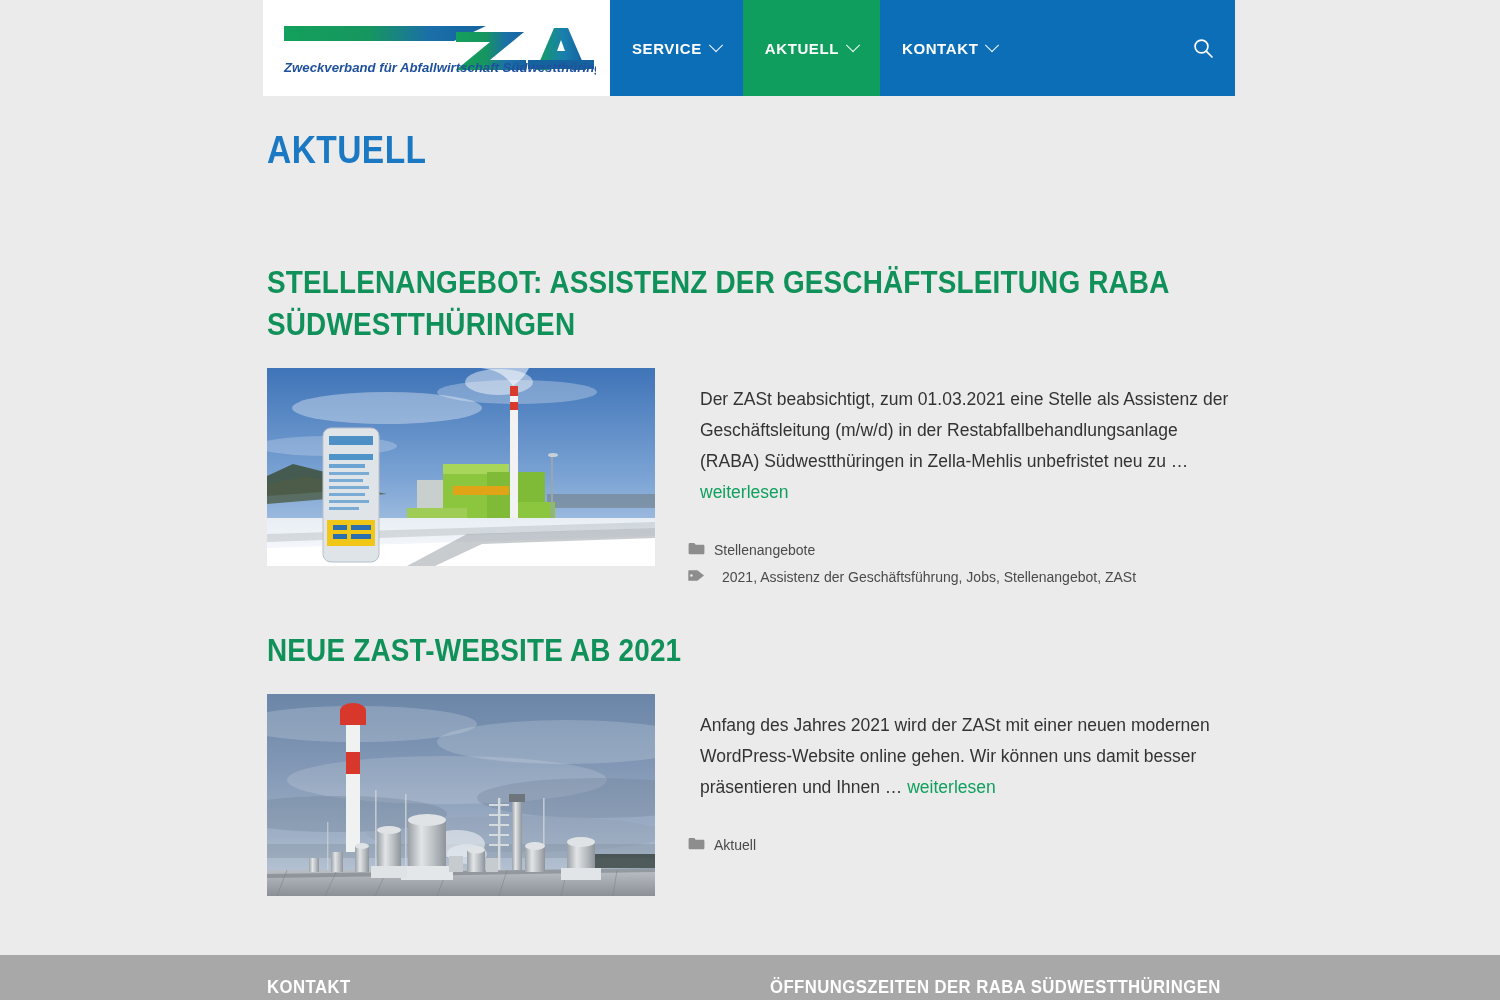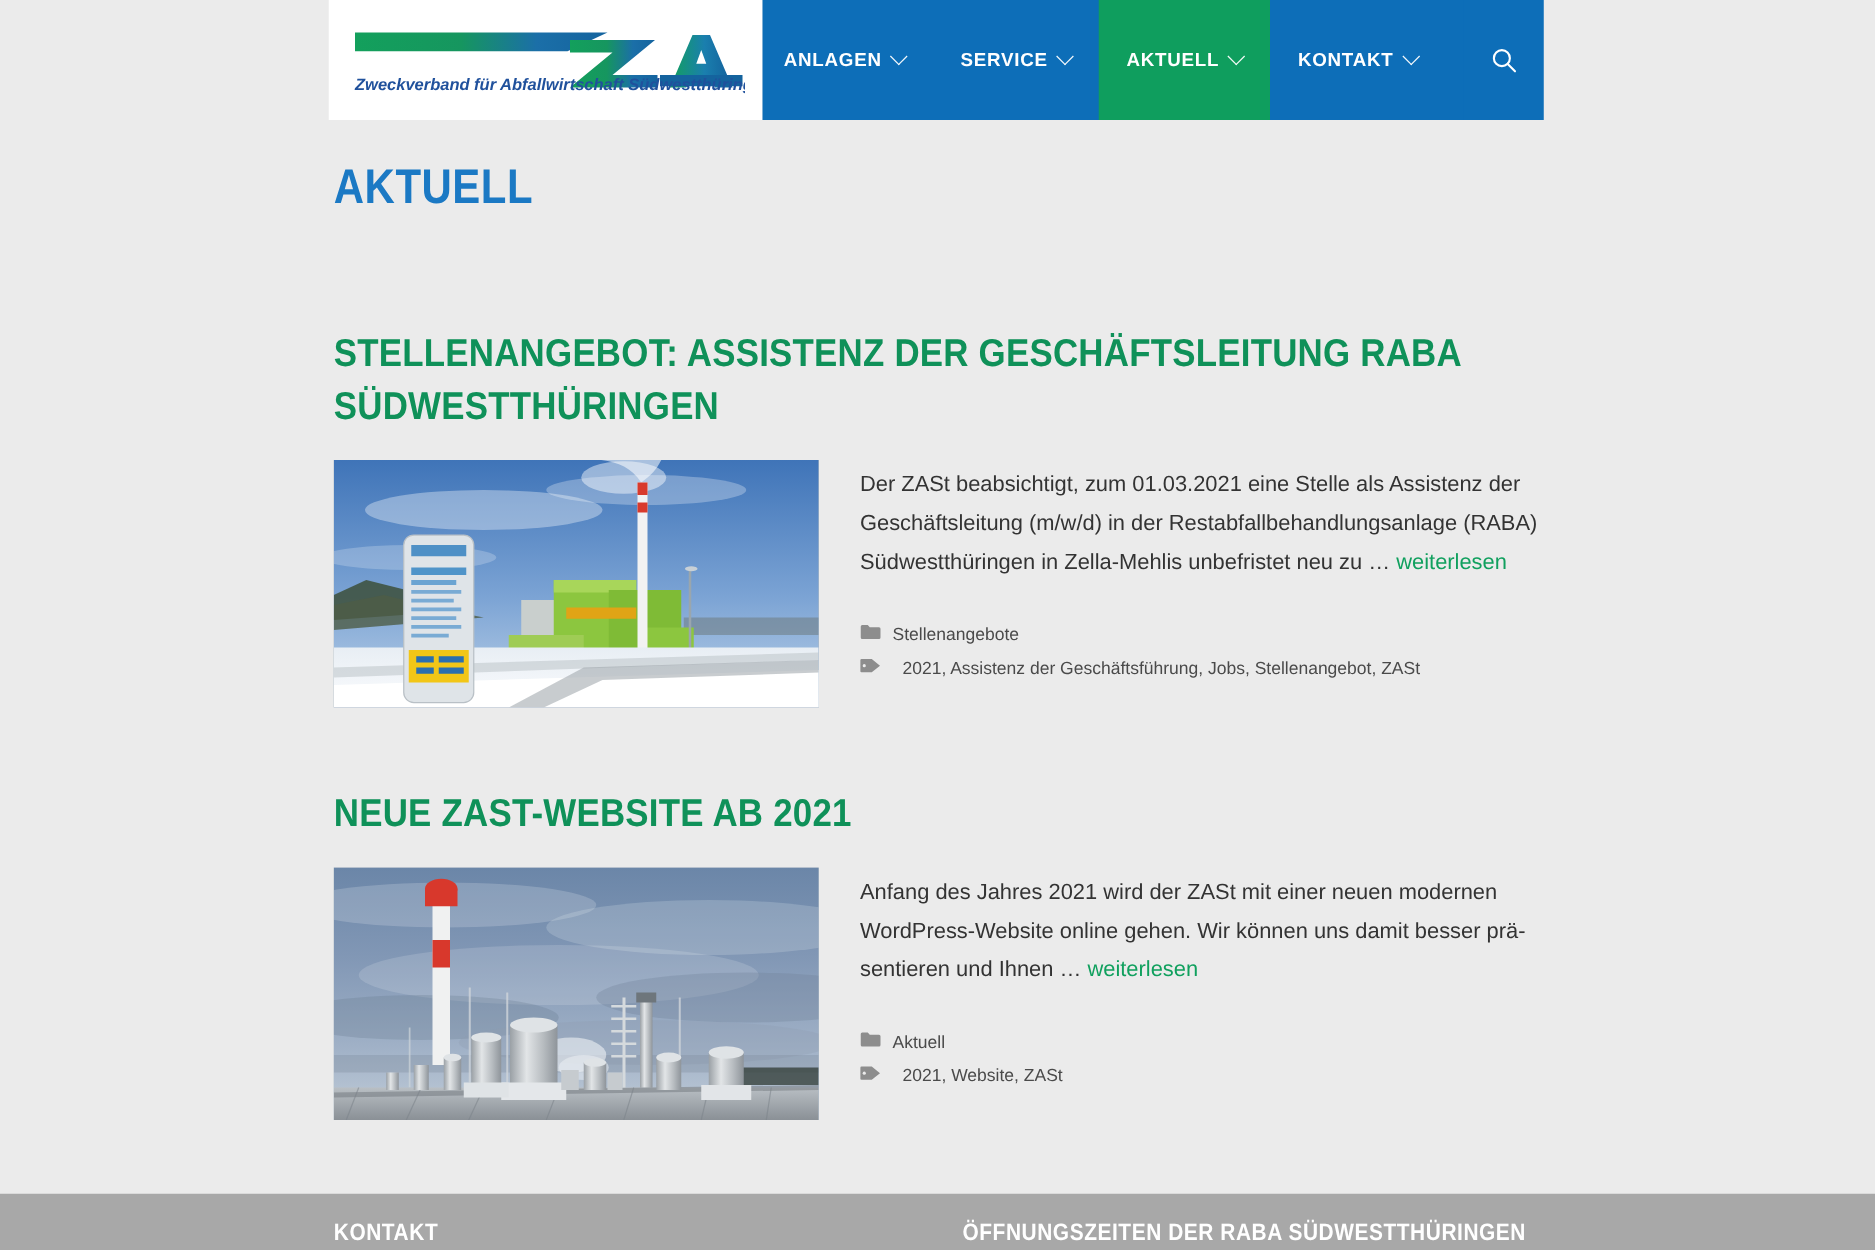--- a/index.html
+++ b/index.html
@@ -82,21 +82,21 @@
   .art-body{display:flex;align-items:flex-start;margin-top:22px;}
   .thumb{
     flex:0 0 388px;width:388px;height:198px;
     position:relative;overflow:hidden;background:#9ab;
     cursor:pointer;
   }
   .art2 .thumb{height:202px;}
   .thumb svg{display:block;width:100%;height:100%;}
   .excerpt-col{flex:1 1 auto;padding-left:33px;padding-top:4px;}
   .excerpt{
-    margin:0;
+    margin:12px;
     font-size:17.5px;line-height:31px;
     color:#333333;
     max-width:548px;
   }
   .more-link{color:#10a05e;cursor:pointer;}
   .meta{margin-top:30px;}
   .meta-row{
     display:flex;align-items:flex-start;gap:9px;
     font-size:14px;line-height:24px;color:#4a4a4a;
   }
@@ -153,24 +153,20 @@
           <path d="M258 54 L276 12 L290 12 L308 54 L294 54 L290 44 L275 44 L271 54 Z M279 35 L287 35 L283 24 Z" fill="url(#gs)"></path>
 
           <rect x="250" y="44" width="66" height="9" fill="#14639e"></rect>
 
           <text x="6" y="56" font-family="Liberation Sans, sans-serif" font-size="13.2" font-weight="bold" font-style="italic" fill="#20519c">Zweckverband für Abfallwirtschaft Südwestthüringen</text>
         </svg>
       </div>
     </div>
 
     <nav class="nav">
-      <div class="nav-item first">
-        <span>ANLAGEN</span>
-        <i class="caret"></i>
-      </div>
       <div class="nav-item">
         <span>SERVICE</span>
         <i class="caret"></i>
       </div>
       <div class="nav-item active">
         <span>AKTUELL</span>
         <i class="caret"></i>
       </div>
       <div class="nav-item">
         <span>KONTAKT</span>
@@ -382,29 +378,20 @@
 
         <div class="meta">
           <div class="meta-row">
             <span class="meta-icon">
               <svg width="17" height="13" viewBox="0 0 17 13" aria-hidden="true">
                 <path d="M0.6 2.2 A1.2 1.2 0 0 1 1.8 1 H6.2 L7.8 2.8 H15.2 A1.2 1.2 0 0 1 16.4 4 V11 A1.2 1.2 0 0 1 15.2 12.2 H1.8 A1.2 1.2 0 0 1 0.6 11 Z" fill="#8d8d8d"></path>
               </svg>
             </span>
             <span class="meta-text">Aktuell</span>
           </div>
-          <div class="meta-row">
-            <span class="meta-icon">
-              <svg width="17" height="13" viewBox="0 0 17 13" aria-hidden="true">
-                <path d="M1.2 1.2 H9.4 L16 6.5 L9.4 11.8 H1.2 A0.9 0.9 0 0 1 0.3 10.9 V2.1 A0.9 0.9 0 0 1 1.2 1.2 Z" fill="#8d8d8d"></path>
-                <circle cx="3.4" cy="6.5" r="1.25" fill="#ebebeb"></circle>
-              </svg>
-            </span>
-            <span class="meta-text">2021, Website, ZASt</span>
-          </div>
         </div>
       </div>
     </div>
   </article>
 
   <footer class="footer">
     <div class="footer-inner">
       <div class="footer-head fh-kontakt">KONTAKT</div>
       <div class="footer-head fh-oeffnung">ÖFFNUNGSZEITEN DER RABA SÜDWESTTHÜRINGEN</div>
     </div>

